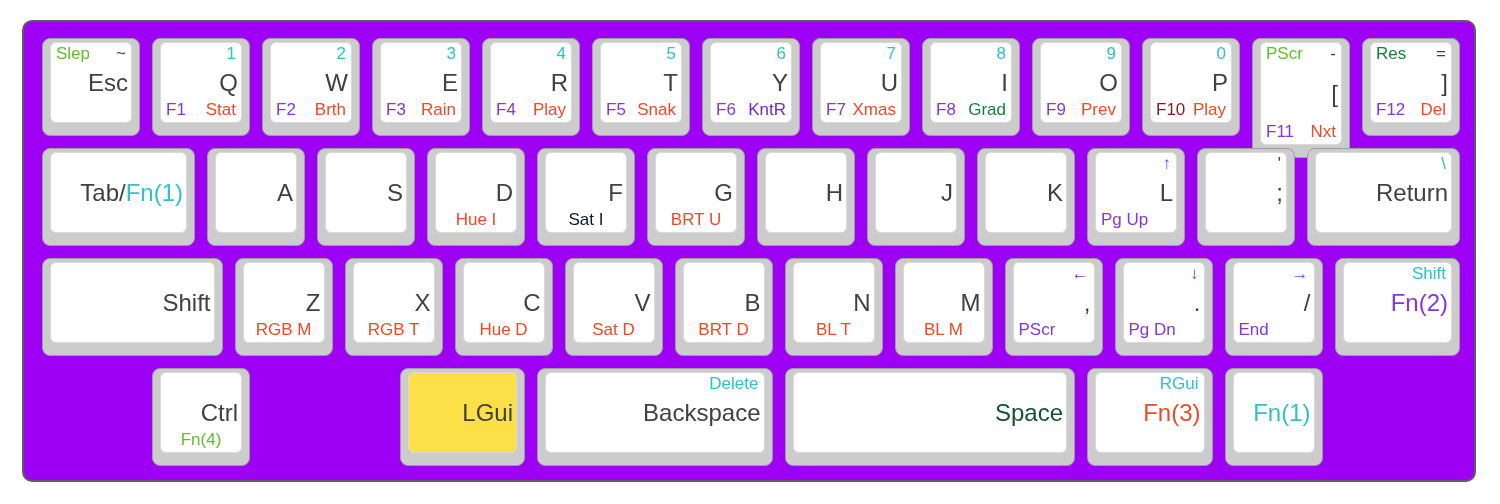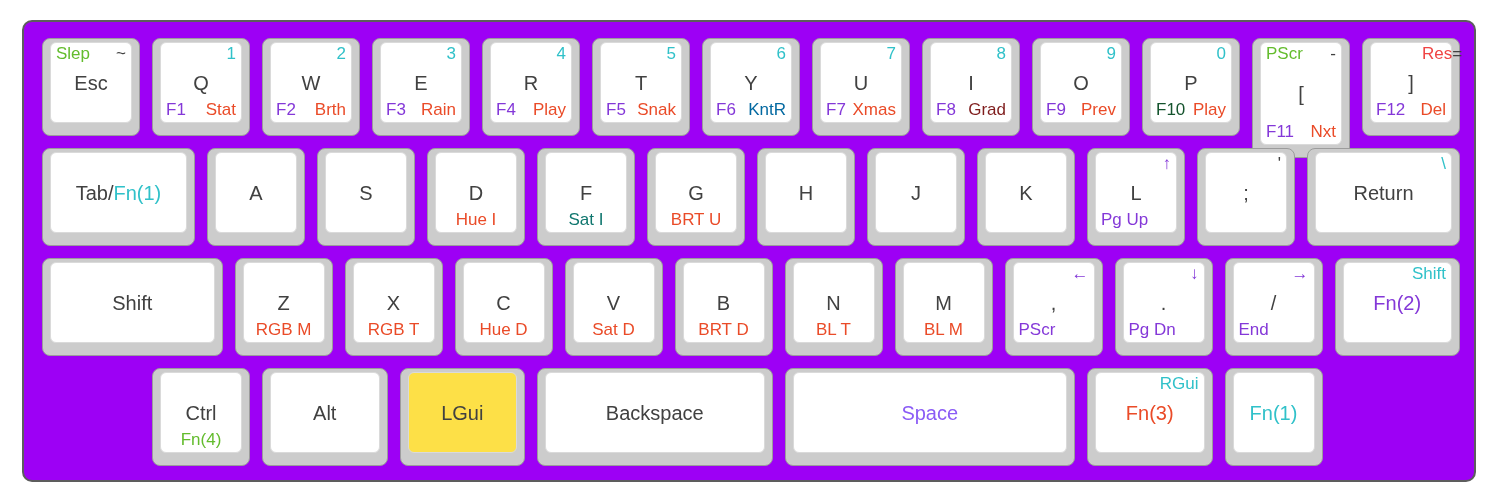--- a/index.html
+++ b/index.html
@@ -50,22 +50,22 @@
     pointer-events: none;
   }
   .zrow-top { top: 2px; }
   .zrow-bottom { bottom: 2px; }
   .zmid {
     position: absolute;
     left: 3px;
     right: 3px;
     top: 50%;
     transform: translateY(-50%);
-    text-align: center;
-    font-size: 20px;
+    text-align: right;
+    font-size: 24px;
     line-height: 1.1;
     white-space: nowrap;
     pointer-events: none;
   }
 </style>
 </head>
 <body>
 
 <div id="stage">
   <div id="kb-case" style="background: rgb(157, 0, 245);">
@@ -163,21 +163,21 @@
         <div class="keytop" style="background: rgb(255, 255, 255);">
           <div class="zrow zrow-top">
             <span></span>
             <span></span>
             <span><span style="color: rgb(48, 193, 201);">6</span></span>
           </div>
           <div class="zmid"><span><span style="color: rgb(65, 65, 65);">Y</span></span></div>
           <div class="zrow zrow-bottom">
             <span><span style="color: rgb(132, 56, 216);">F6</span></span>
             <span></span>
-            <span><span style="color: #0369a1;">KntR</span></span>
+            <span><span style="color: #6d28d9;">KntR</span></span>
           </div>
         </div>
       </div>
       <div class="key" style="left: 788px; top: 16px; width: 98px; height: 98px; background: rgb(204, 204, 204);">
         <div class="keytop" style="background: rgb(255, 255, 255);">
           <div class="zrow zrow-top">
             <span></span>
             <span></span>
             <span><span style="color: rgb(48, 193, 201);">7</span></span>
           </div>
@@ -193,21 +193,21 @@
         <div class="keytop" style="background: rgb(255, 255, 255);">
           <div class="zrow zrow-top">
             <span></span>
             <span></span>
             <span><span style="color: rgb(48, 193, 201);">8</span></span>
           </div>
           <div class="zmid"><span><span style="color: rgb(65, 65, 65);">I</span></span></div>
           <div class="zrow zrow-bottom">
             <span><span style="color: rgb(132, 56, 216);">F8</span></span>
             <span></span>
-            <span><span style="color: #7f1d1d;">Grad</span></span>
+            <span><span style="color: #15803d;">Grad</span></span>
           </div>
         </div>
       </div>
       <div class="key" style="left: 1008px; top: 16px; width: 98px; height: 98px; background: rgb(204, 204, 204);">
         <div class="keytop" style="background: rgb(255, 255, 255);">
           <div class="zrow zrow-top">
             <span></span>
             <span></span>
             <span><span style="color: rgb(48, 193, 201);">9</span></span>
           </div>
@@ -221,21 +221,21 @@
       </div>
       <div class="key" style="left: 1118px; top: 16px; width: 98px; height: 98px; background: rgb(204, 204, 204);">
         <div class="keytop" style="background: rgb(255, 255, 255);">
           <div class="zrow zrow-top">
             <span></span>
             <span></span>
             <span><span style="color: rgb(48, 193, 201);">0</span></span>
           </div>
           <div class="zmid"><span><span style="color: rgb(65, 65, 65);">P</span></span></div>
           <div class="zrow zrow-bottom">
-            <span><span style="color: #14532d;">F10</span></span>
+            <span><span style="color: #7f1d1d;">F10</span></span>
             <span></span>
             <span><span style="color: rgb(234, 75, 40);">Play</span></span>
           </div>
         </div>
       </div>
       <div class="key" style="left: 1228px; top: 16px; width: 98px; height: 120px; background: rgb(204, 204, 204);">
         <div class="keytop" style="background: rgb(255, 255, 255);">
           <div class="zrow zrow-top">
             <span><span style="color: rgb(99, 188, 45);">PScr</span></span>
             <span></span>
@@ -245,21 +245,21 @@
           <div class="zrow zrow-bottom">
             <span><span style="color: rgb(132, 56, 216);">F11</span></span>
             <span></span>
             <span><span style="color: rgb(234, 75, 40);">Nxt</span></span>
           </div>
         </div>
       </div>
       <div class="key" style="left: 1338px; top: 16px; width: 98px; height: 98px; background: rgb(204, 204, 204);">
         <div class="keytop" style="background: rgb(255, 255, 255);">
           <div class="zrow zrow-top">
-            <span><span style="color: #ef4444; margin-left: 46px;">Res</span></span>
+            <span><span style="color: #15803d;">Res</span></span>
             <span></span>
             <span><span style="color: rgb(65, 65, 65);">=</span></span>
           </div>
           <div class="zmid"><span><span style="color: rgb(65, 65, 65);">]</span></span></div>
           <div class="zrow zrow-bottom">
             <span><span style="color: rgb(132, 56, 216);">F12</span></span>
             <span></span>
             <span><span style="color: rgb(234, 75, 40);">Del</span></span>
           </div>
         </div>
@@ -327,21 +327,21 @@
       <div class="key" style="left: 513px; top: 126px; width: 98px; height: 98px; background: rgb(204, 204, 204);">
         <div class="keytop" style="background: rgb(255, 255, 255);">
           <div class="zrow zrow-top">
             <span></span>
             <span></span>
             <span></span>
           </div>
           <div class="zmid"><span><span style="color: rgb(65, 65, 65);">F</span></span></div>
           <div class="zrow zrow-bottom">
             <span></span>
-            <span><span style="color: #0f766e;">Sat I</span></span>
+            <span><span style="color: #0f172a;">Sat I</span></span>
             <span></span>
           </div>
         </div>
       </div>
       <div class="key" style="left: 623px; top: 126px; width: 98px; height: 98px; background: rgb(204, 204, 204);">
         <div class="keytop" style="background: rgb(255, 255, 255);">
           <div class="zrow zrow-top">
             <span></span>
             <span></span>
             <span></span>
@@ -628,35 +628,20 @@
         <div class="keytop" style="background: rgb(255, 255, 255);">
           <div class="zrow zrow-top">
             <span></span>
             <span></span>
             <span></span>
           </div>
           <div class="zmid"><span><span style="color: rgb(65, 65, 65);">Ctrl</span></span></div>
           <div class="zrow zrow-bottom">
             <span></span>
             <span><span style="color: rgb(99, 188, 45);">Fn(4)</span></span>
-            <span></span>
-          </div>
-        </div>
-      </div>
-      <div class="key" style="left: 238px; top: 346px; width: 125.5px; height: 98px; background: rgb(204, 204, 204);">
-        <div class="keytop" style="background: rgb(255, 255, 255);">
-          <div class="zrow zrow-top">
-            <span></span>
-            <span></span>
-            <span></span>
-          </div>
-          <div class="zmid"><span><span style="color: rgb(65, 65, 65);">Alt</span></span></div>
-          <div class="zrow zrow-bottom">
-            <span></span>
-            <span></span>
             <span></span>
           </div>
         </div>
       </div>
       <div class="key" style="left: 375.5px; top: 346px; width: 125.5px; height: 98px; background: rgb(204, 204, 204);">
         <div class="keytop" style="background: #fde047;">
           <div class="zrow zrow-top">
             <span></span>
             <span></span>
             <span></span>
@@ -664,36 +649,41 @@
           <div class="zmid"><span><span style="color: rgb(65, 65, 65);">LGui</span></span></div>
           <div class="zrow zrow-bottom">
             <span></span>
             <span></span>
             <span></span>
           </div>
         </div>
       </div>
       <div class="key" style="left: 513px; top: 346px; width: 235.5px; height: 98px; background: rgb(204, 204, 204);">
         <div class="keytop" style="background: rgb(255, 255, 255);">
+          <div class="zrow zrow-top">
+            <span></span>
+            <span></span>
+            <span><span style="color: rgb(48, 193, 201);">Delete</span></span>
+          </div>
           <div class="zmid"><span><span style="color: rgb(65, 65, 65);">Backspace</span></span></div>
           <div class="zrow zrow-bottom">
             <span></span>
             <span></span>
             <span></span>
           </div>
         </div>
       </div>
       <div class="key" style="left: 760.5px; top: 346px; width: 290.5px; height: 98px; background: rgb(204, 204, 204);">
         <div class="keytop" style="background: rgb(255, 255, 255);">
           <div class="zrow zrow-top">
             <span></span>
             <span></span>
             <span></span>
           </div>
-          <div class="zmid"><span><span style="color: #8b5cf6;">Space</span></span></div>
+          <div class="zmid"><span><span style="color: #14532d;">Space</span></span></div>
           <div class="zrow zrow-bottom">
             <span></span>
             <span></span>
             <span></span>
           </div>
         </div>
       </div>
       <div class="key" style="left: 1063px; top: 346px; width: 125.5px; height: 98px; background: rgb(204, 204, 204);">
         <div class="keytop" style="background: rgb(255, 255, 255);">
           <div class="zrow zrow-top">

